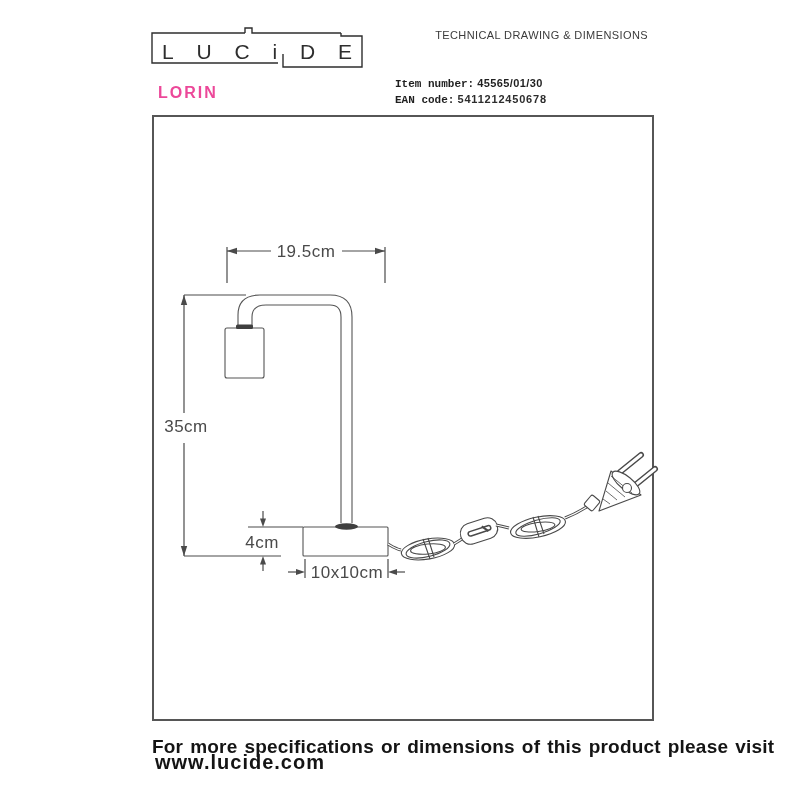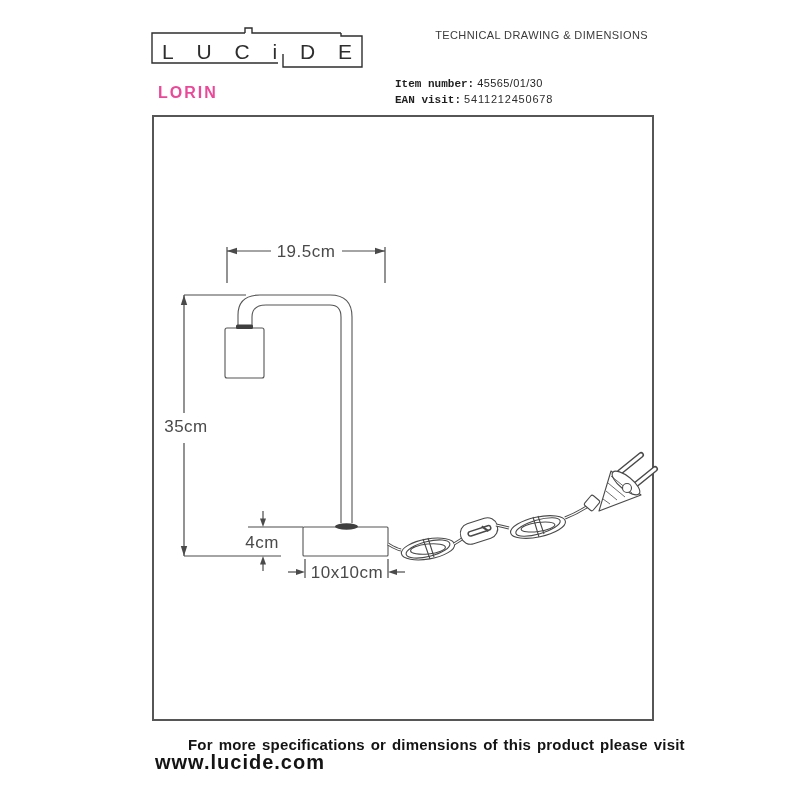--- a/index.html
+++ b/index.html
@@ -17,36 +17,36 @@
   }
   .doc-title{
     position:absolute;right:152px;top:29px;
     font-size:11px;color:#3b3b3b;letter-spacing:0.4px;
   }
   .item-block{
     position:absolute;left:395px;top:76px;
     font-size:11px;line-height:15px;color:#1f1f1f;
   }
   .item-block .lbl{font-weight:bold;font-family:Liberation Mono, monospace;}
-  .item-block .val-bold{font-weight:normal;letter-spacing:0.4px;}
-  .item-block .val-reg{font-weight:normal;color:#2d2d2d;letter-spacing:0.8px;}
+  .item-block .val-bold{font-weight:bold;letter-spacing:0.4px;}
+  .item-block .val-reg{font-weight:bold;color:#2d2d2d;letter-spacing:0.8px;}
 
   
   .drawing-box{
     position:absolute;left:152px;top:115px;width:502px;height:606px;
     border:2px solid #565656;box-sizing:border-box;background:#ffffff;
   }
   .drawing-svg{position:absolute;left:0;top:0;pointer-events:none;}
 
   .dim-text{font:17px "Liberation Sans", sans-serif;fill:#4a4a4a;letter-spacing:0.5px;}
 
   
   .footer-note{
     position:absolute;left:152px;top:736px;
-    font-size:15px;font-weight:bold;color:#141414;letter-spacing:0.2px;word-spacing:1.5px;margin-left:36px;
+    font-size:19px;font-weight:bold;color:#141414;letter-spacing:0.2px;word-spacing:1.5px;
   }
   .footer-site{
     position:absolute;left:155px;top:751px;
     font-size:20px;font-weight:bold;color:#141414;letter-spacing:1px;
   }
 </style>
 </head>
 <body>
 
 <svg class="logo-svg" width="220" height="48" viewBox="0 0 220 48">
@@ -61,21 +61,21 @@
 <div class="product-name">LORIN</div>
 
 <div class="doc-title">TECHNICAL DRAWING &amp; DIMENSIONS</div>
 
 <div class="item-block">
   <div>
     <span class="lbl">Item number:</span>
     <span class="val-bold">45565/01/30</span>
   </div>
   <div>
-    <span class="lbl">EAN visit:</span>
+    <span class="lbl">EAN code:</span>
     <span class="val-reg">5411212450678</span>
   </div>
 </div>
 
 <div class="drawing-box"></div>
 
 <svg class="drawing-svg" width="800" height="800" viewBox="0 0 800 800">
 
   <g stroke="#4a4a4a" stroke-width="1.2" fill="#4a4a4a">
     <line x1="227" y1="247" x2="227" y2="283"></line>

